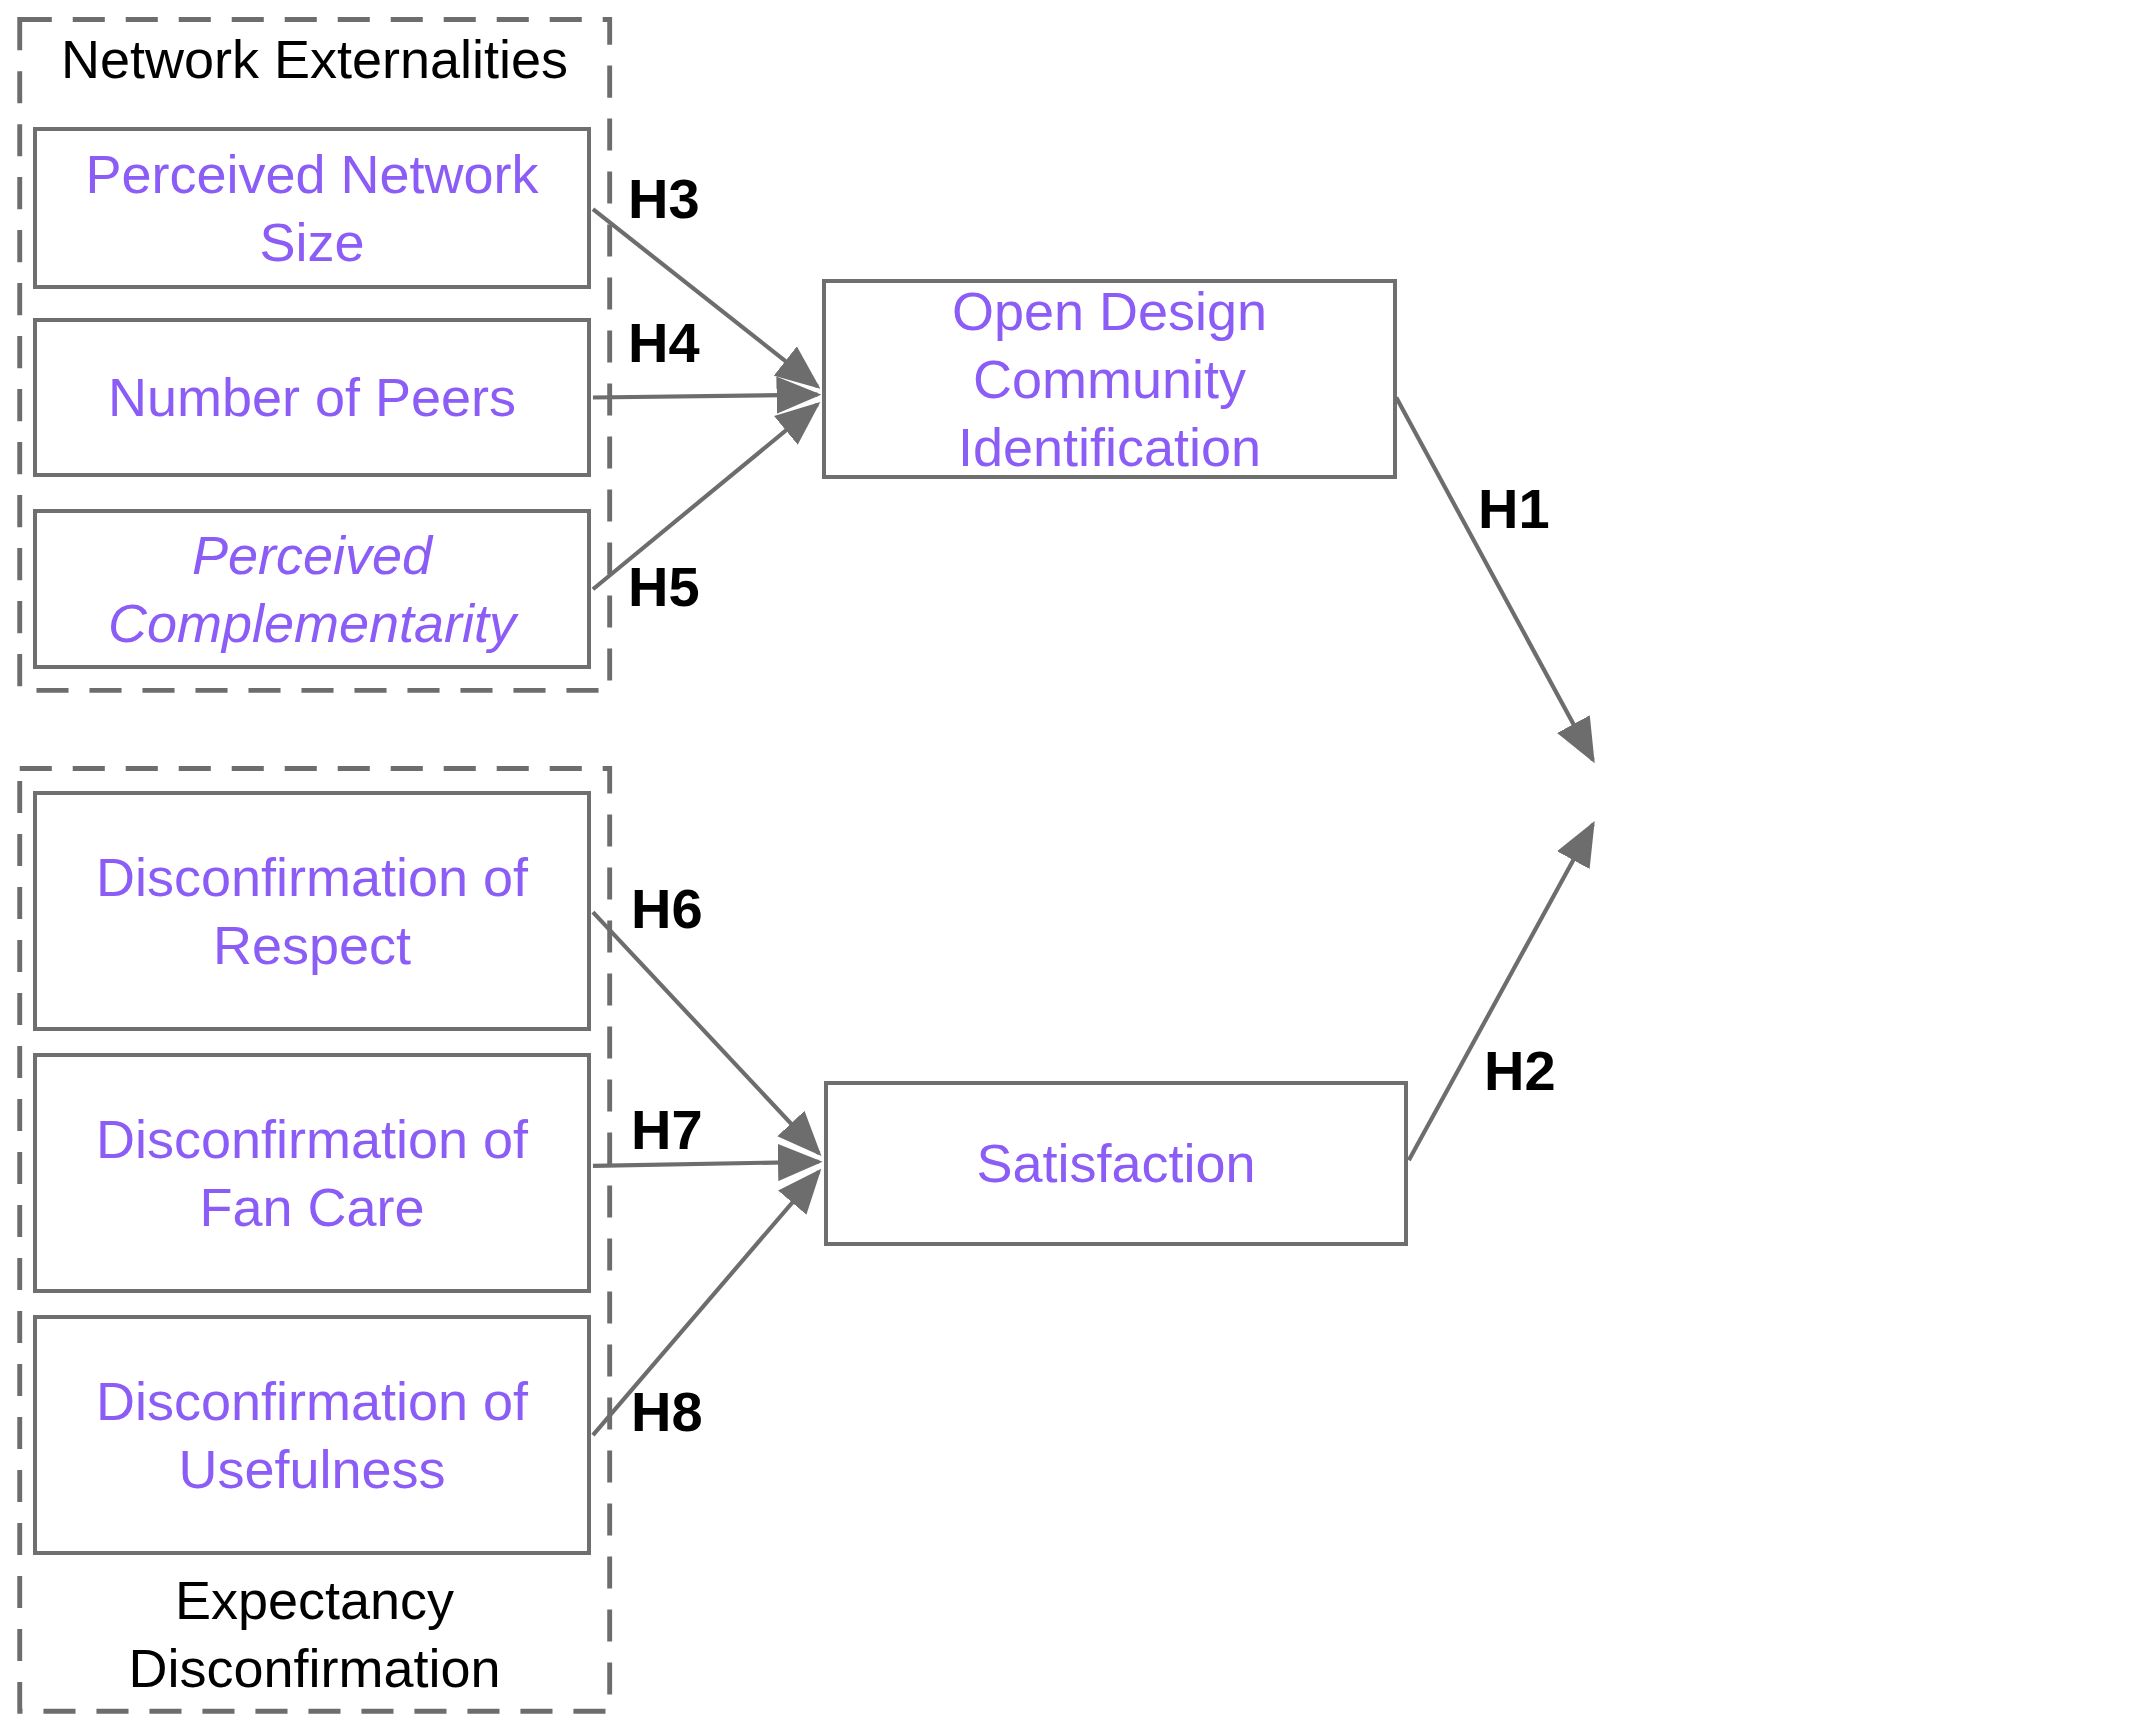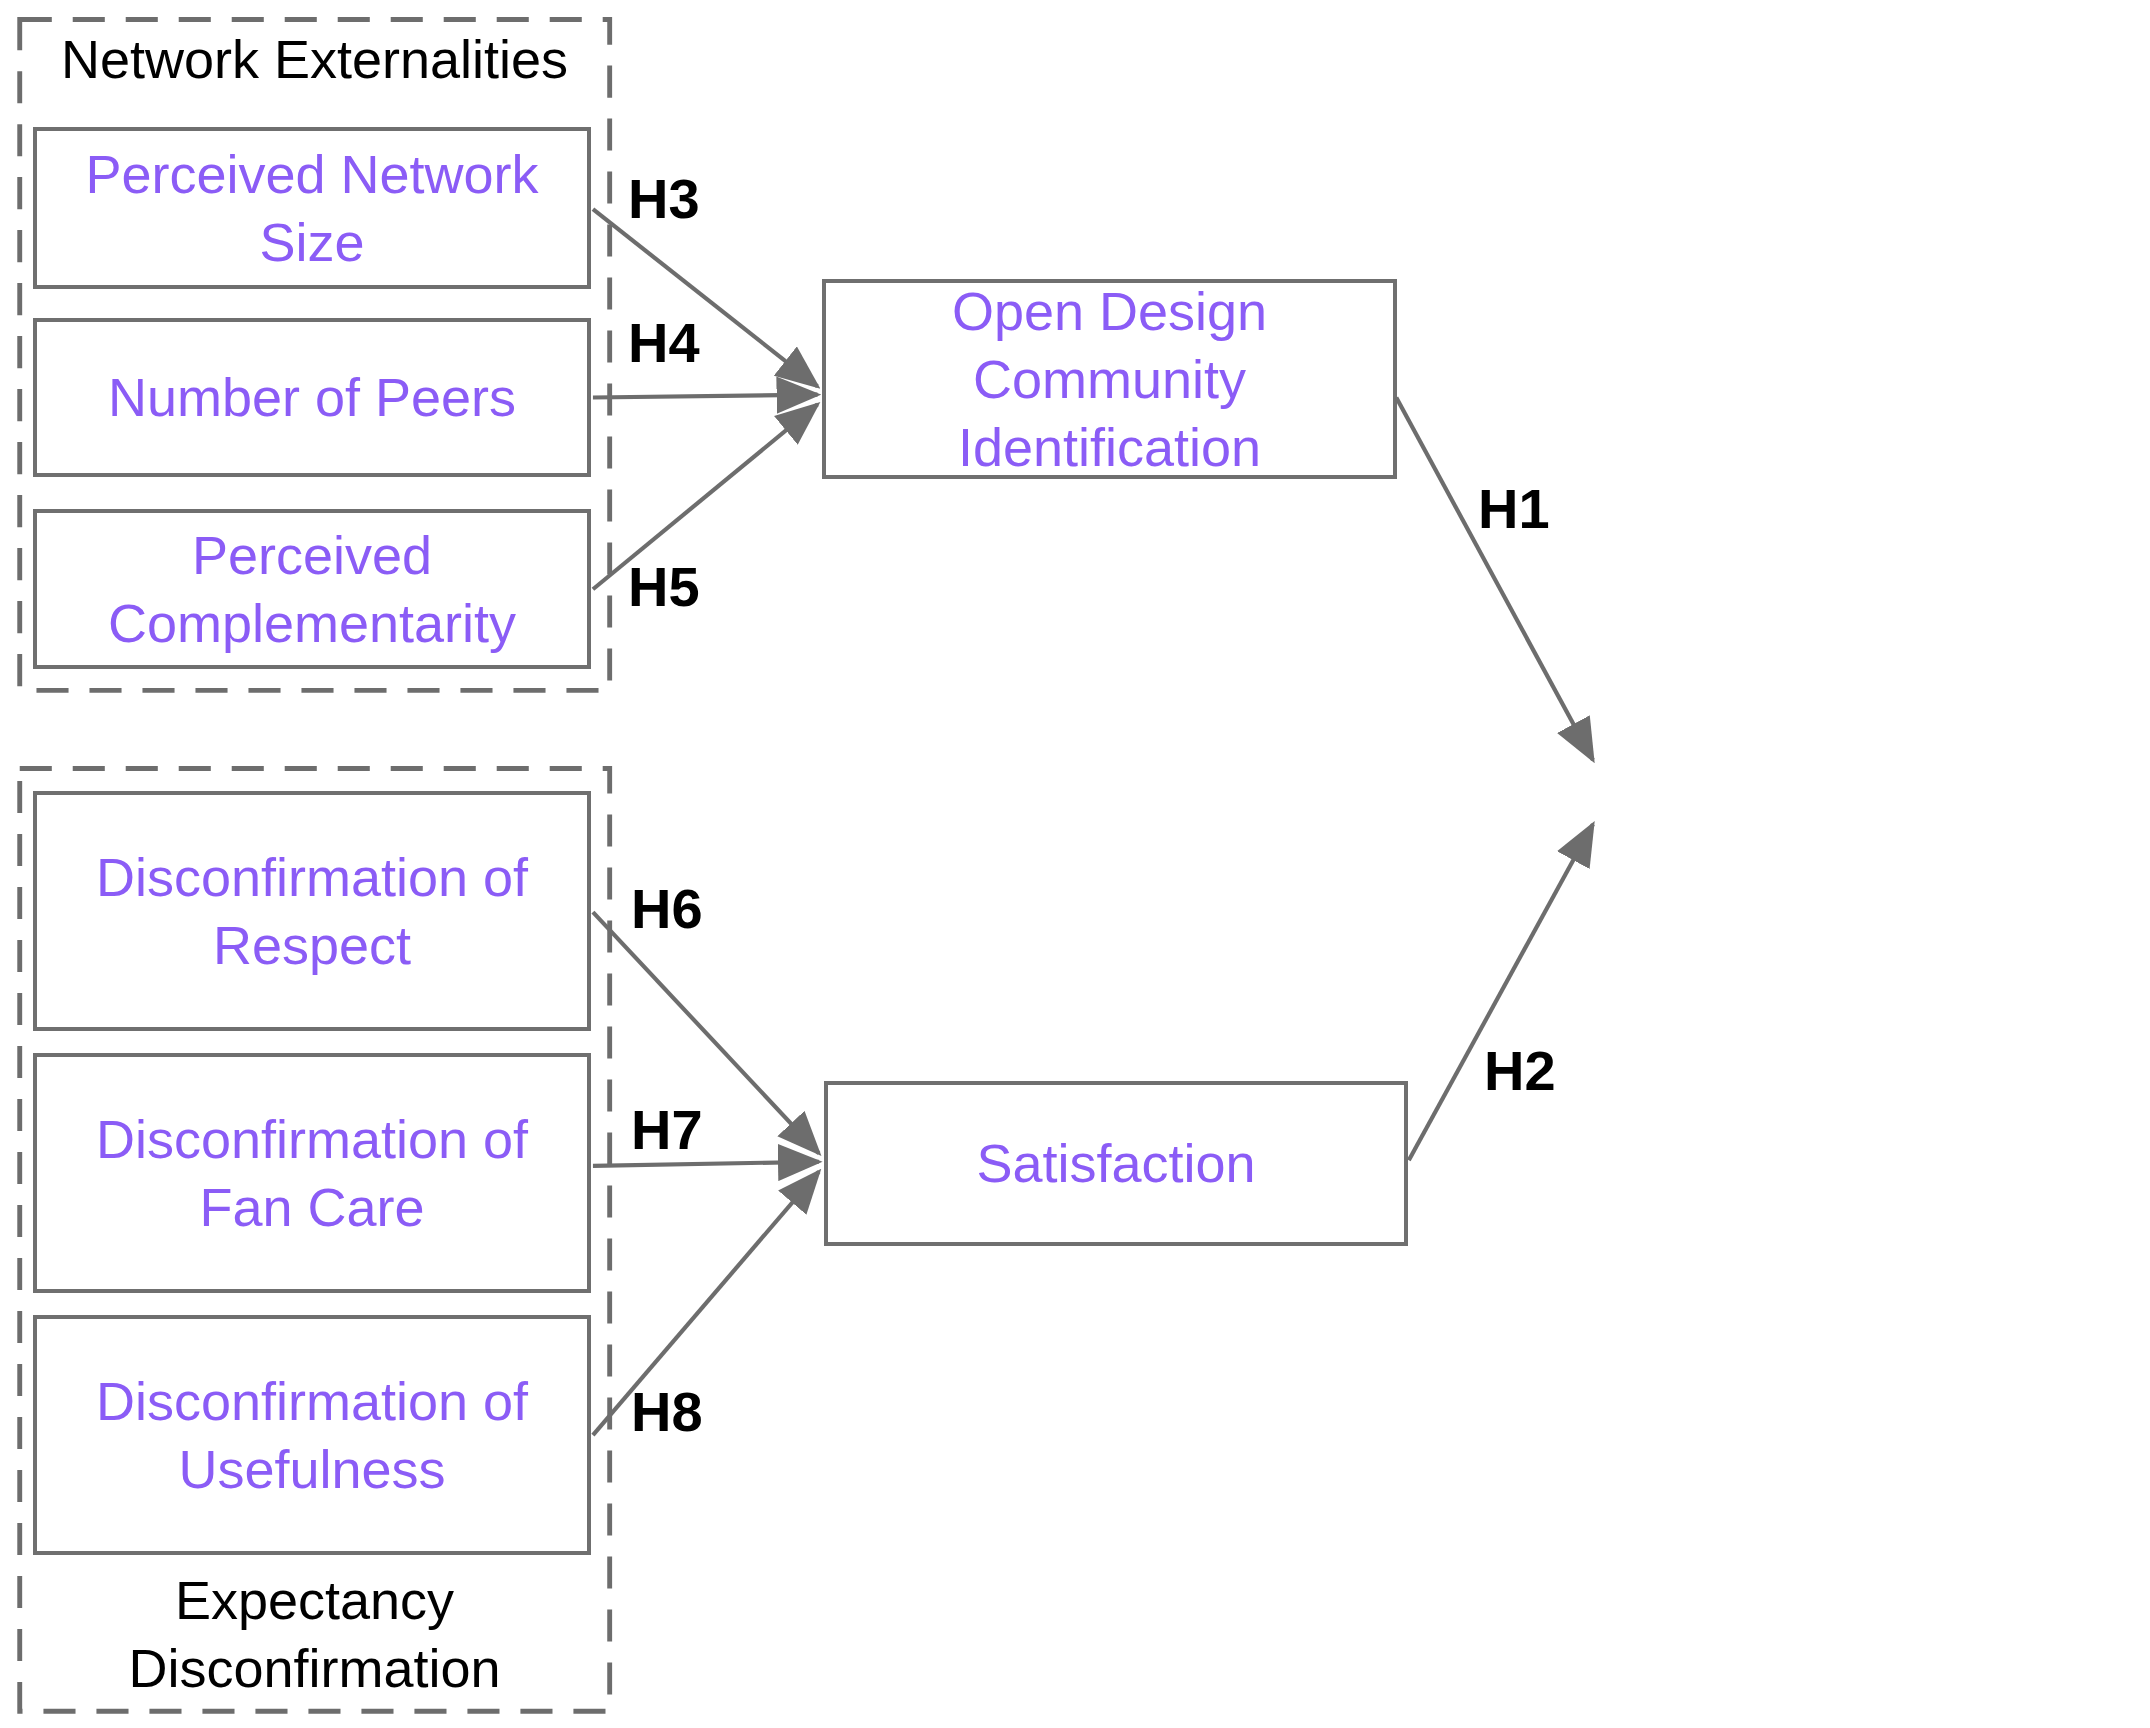--- a/index.html
+++ b/index.html
@@ -49,21 +49,21 @@
     position: absolute;
     left: 0;
     top: 0;
     width: 2151px;
     height: 1728px;
     pointer-events: none;
   }
   
   #n-pns  { left: 33px;   top: 127px;  width: 558px; height: 162px; }
   #n-nop  { left: 33px;   top: 318px;  width: 558px; height: 159px; }
-  #n-pc   { left: 33px;   top: 509px;  width: 558px; height: 160px; }
+  #n-pc   { left: 33px;   top: 509px;  width: 558px; height: 160px; font-style: italic; }
   #n-dr   { left: 33px;   top: 791px; width: 558px; height: 240px; }
   #n-dfc  { left: 33px;   top: 1053px; width: 558px; height: 240px; }
   #n-du   { left: 33px;   top: 1315px; width: 558px; height: 240px; }
   #n-odci { left: 822px; top: 251px;  width: 575px; height: 200px; margin-top: 28px; }
   #n-sat  { left: 824px; top: 1081px; width: 584px; height: 165px; }
   #n-loy  { left: 1597px; top: 710px; width: 530px; height: 163px; }
   
   #gl-ne { left: 19.5px; top: 25px;   width: 590px; }
   #gl-ed { left: 19.5px; top: 1566px; width: 590px; }
   

